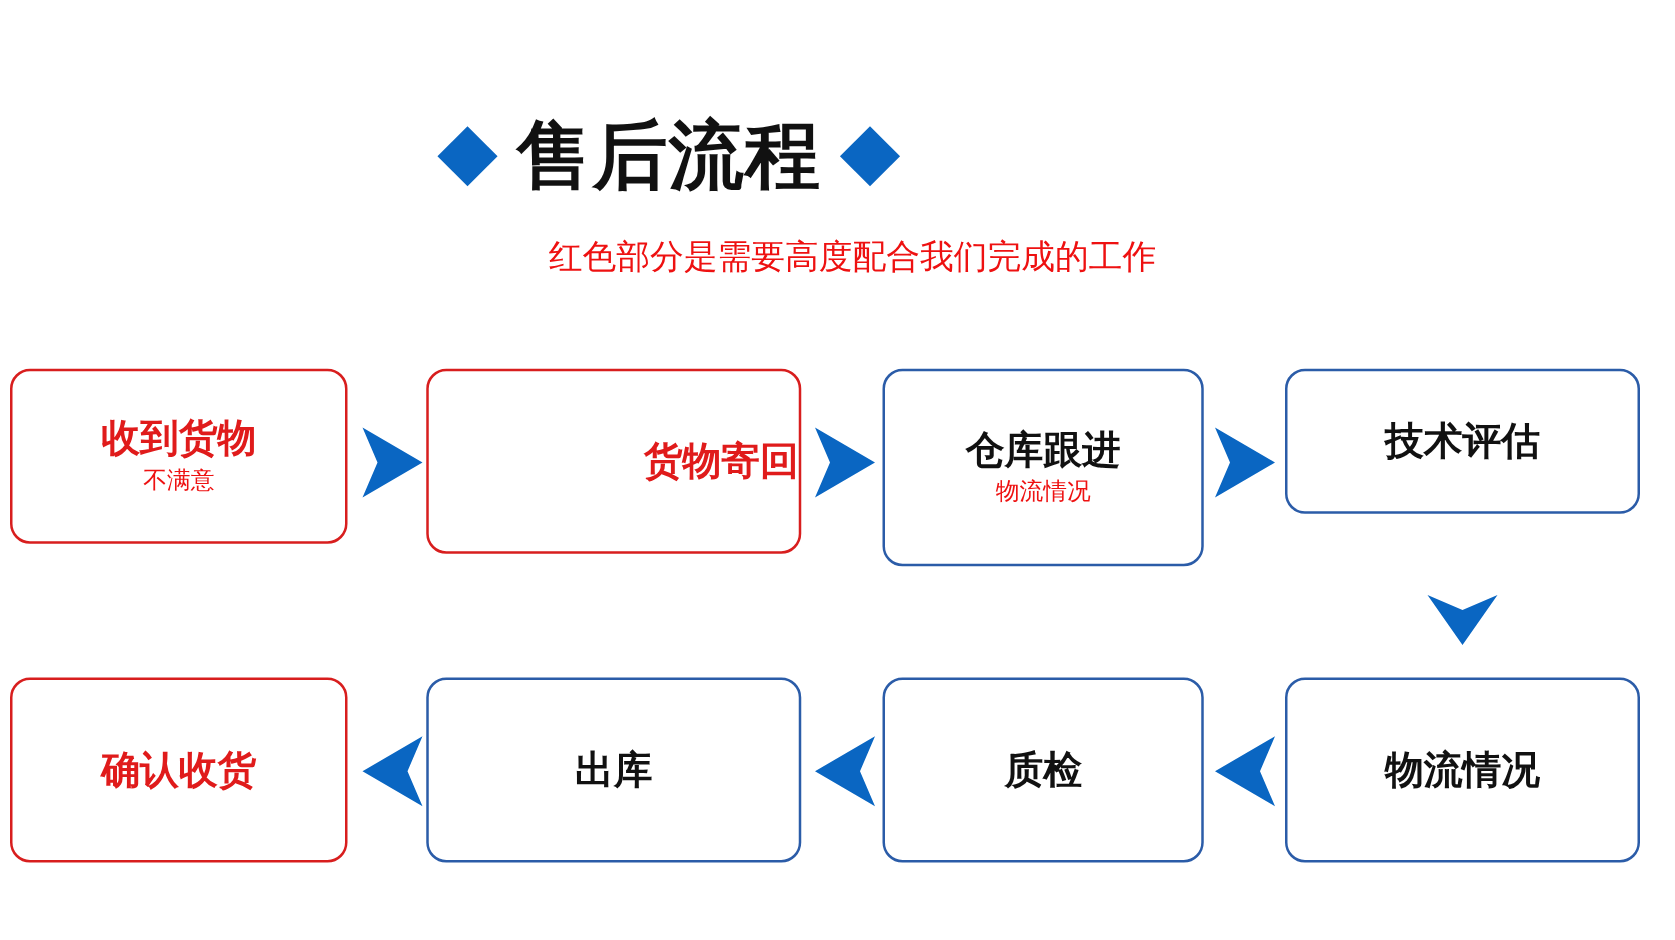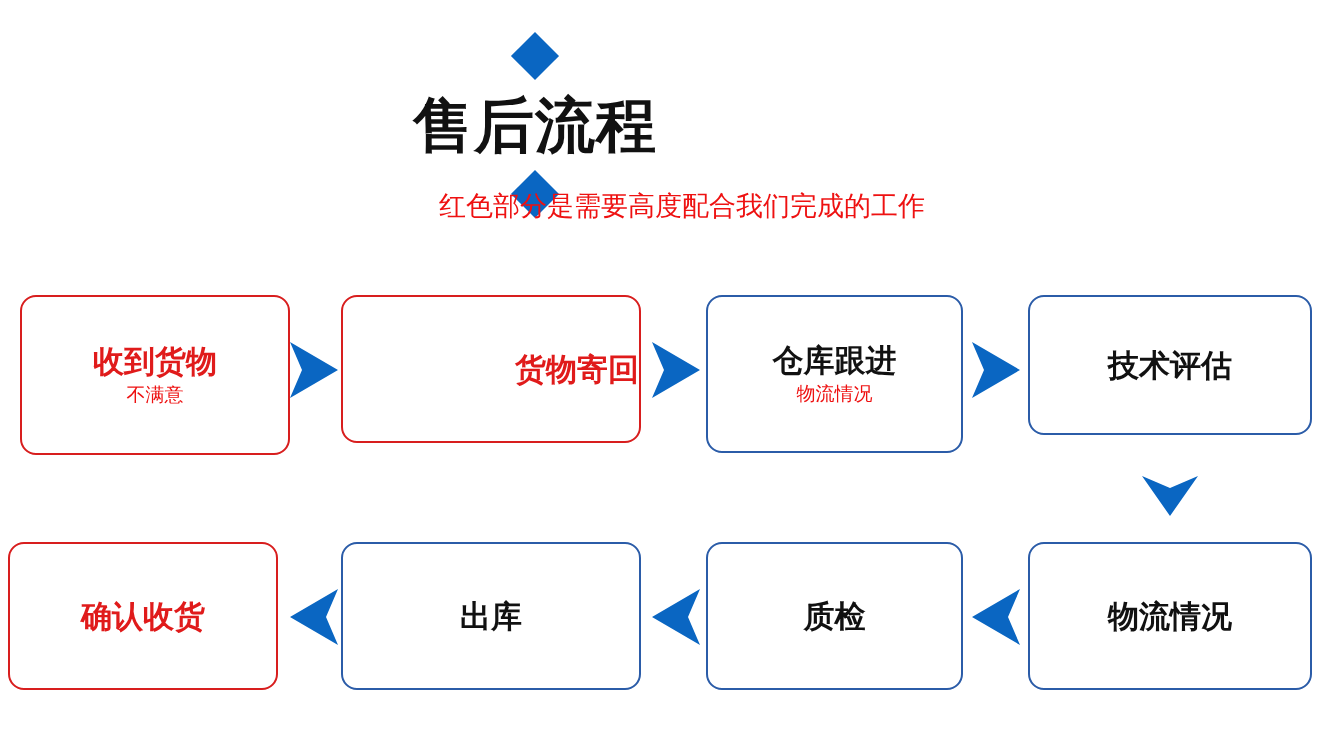--- a/index.html
+++ b/index.html
@@ -26,21 +26,20 @@
   #title-row {
     position: absolute;
     top: 82px;
     left: 0;
     width: 1070px;
     height: 86px;
     display: flex;
     align-items: center;
     justify-content: center;
     gap: 22px;
-    flex-direction: column;
   }
   .diamond {
     width: 34px;
     height: 34px;
     background: #0a66c2;
     transform: rotate(45deg);
     flex: 0 0 auto;
   }
   #page-title {
     font-size: 60px;
@@ -111,35 +110,35 @@
 
   <div id="title-row">
     <span class="diamond"></span>
     <span id="page-title">售后流程</span>
     <span class="diamond"></span>
   </div>
 
   <div id="subtitle">红色部分是需要高度配合我们完成的工作</div>
 </div>
 
-<div class="node red" style="left:20px;  top:295px; width:270px; height:160px;">
+<div class="node red" style="left:8px;  top:295px; width:270px; height:140px;">
   <span class="node-title red">收到货物</span>
   <span class="node-sub">不满意</span>
 </div>
 
 <div class="node red" style="left:341px; top:295px; width:300px; height:148px;align-items:flex-end;">
   <span class="node-title red">货物寄回</span>
 </div>
 
 <div class="node" style="left:706px; top:295px; width:257px; height:158px;">
   <span class="node-title">仓库跟进</span>
   <span class="node-sub">物流情况</span>
 </div>
 
-<div class="node" style="left:1028px; top:295px; width:284px; height:140px;">
+<div class="node" style="left:1028px; top:295px; width:284px; height:116px;">
   <span class="node-title">技术评估</span>
 </div>
 
 <div class="node red" style="left:8px;  top:542px; width:270px; height:148px;">
   <span class="node-title red">确认收货</span>
 </div>
 
 <div class="node" style="left:341px; top:542px; width:300px; height:148px;">
   <span class="node-title">出库</span>
 </div>

